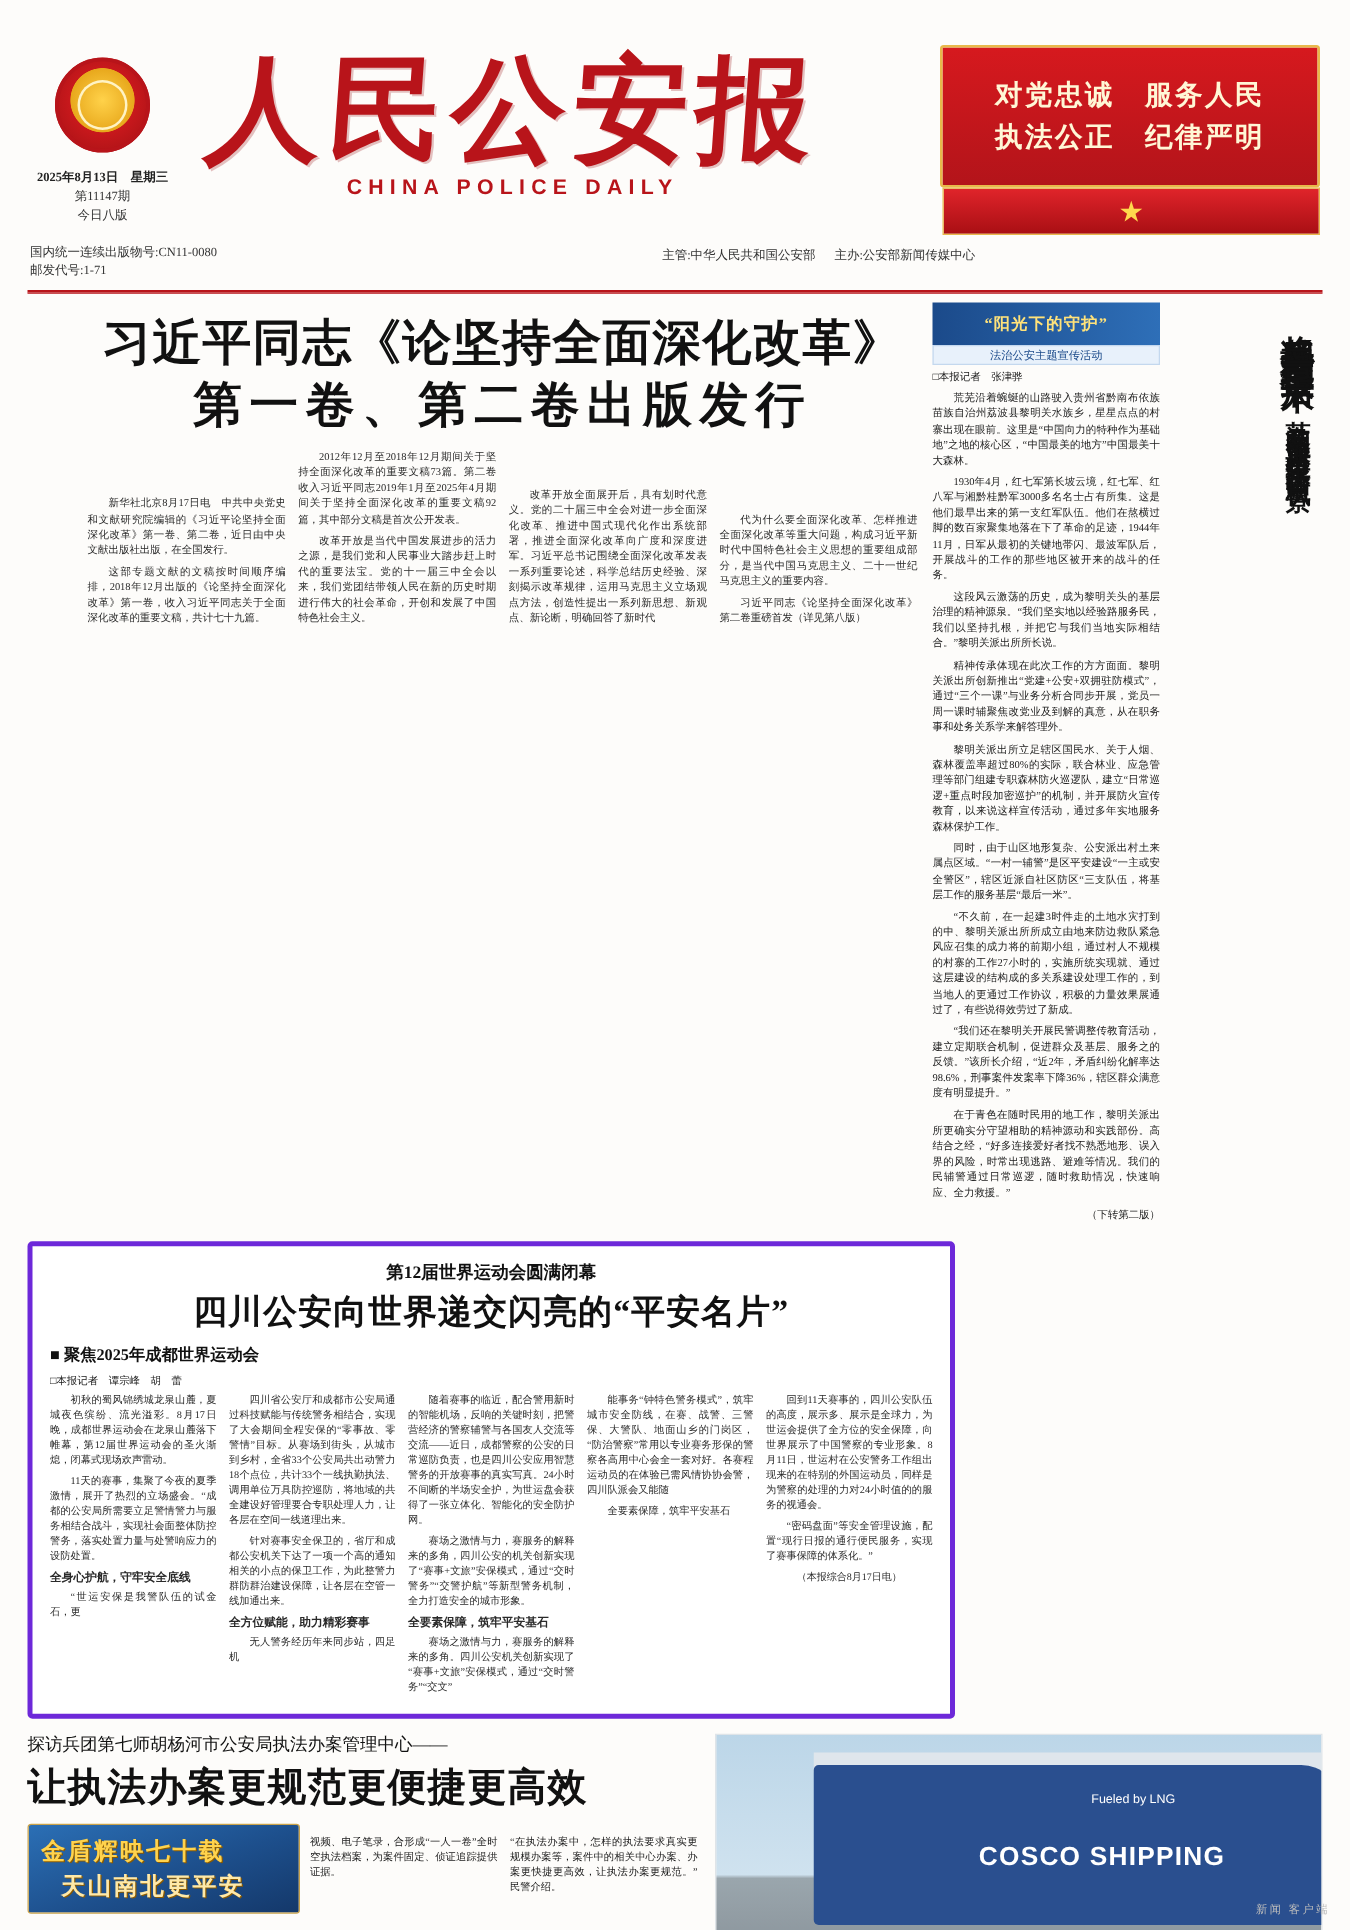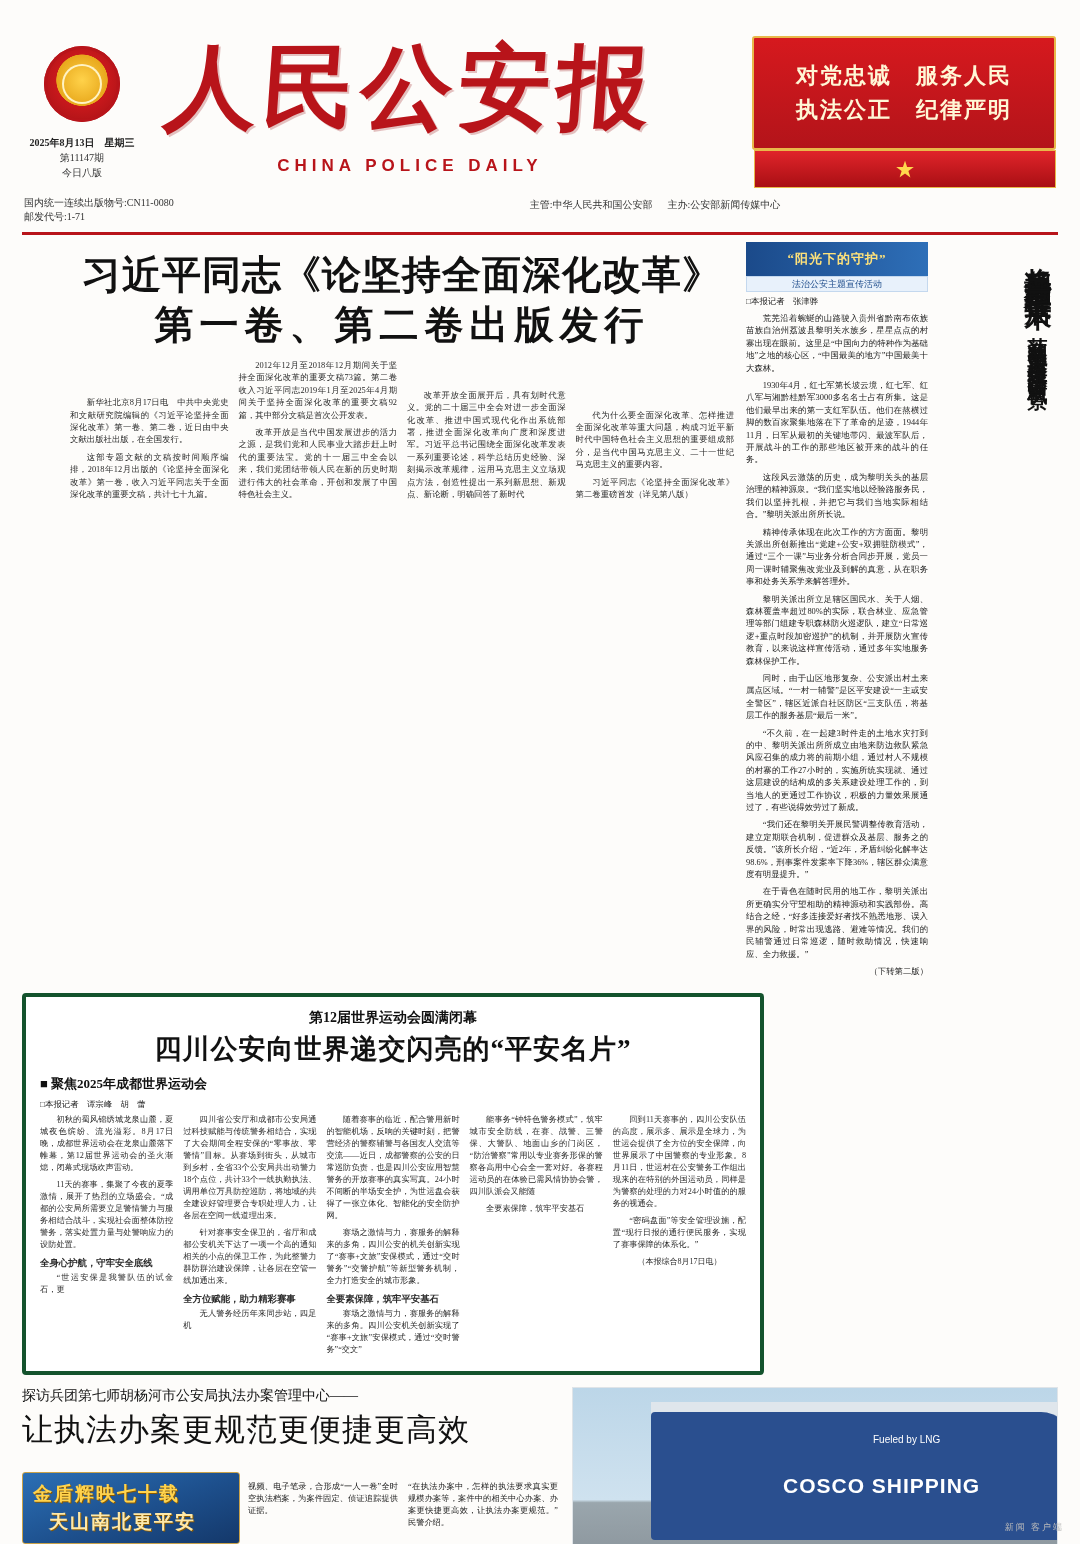--- a/index.html
+++ b/index.html
@@ -32,21 +32,21 @@
   }
   .paper-title .cn{
     font-family:"Liberation Serif", serif;
     font-size:92px;line-height:96px;font-weight:bold;color:#b8141a;
     letter-spacing:6px;
     text-shadow:2px 2px 0 rgba(150,10,15,.25);
     transform:skewX(-4deg);
   }
   .paper-title .en{
     font-family:"Liberation Sans", sans-serif;
-    font-size:17px;letter-spacing:5px;color:#b8141a;margin-top:20px;font-weight:bold;
+    font-size:17px;letter-spacing:5px;color:#b8141a;margin-top:4px;font-weight:bold;
   }
   .date-block{
     position:absolute;left:24px;top:135px;width:116px;
     font-size:11px;line-height:15px;color:#222;text-align:center;
   }
   .date-block .d1{font-weight:bold;font-size:10px;}
   .date-block .d2,.date-block .d3{font-size:10px;color:#333;}
   .slogan{
     position:absolute;right:24px;top:36px;width:300px;height:110px;
     background:linear-gradient(180deg,#d6191e 0%,#b3141a 100%);
@@ -111,41 +111,41 @@
     writing-mode:vertical-rl;text-orientation:upright;
     font-size:27px;font-weight:bold;line-height:40px;letter-spacing:3px;
     color:#111;height:620px;
     padding-top:4px;
   }
   .vtitle .small{font-size:20px;}
 
   
   .boxed{
     position:relative;margin-top:10px;width:742px;
-    border:4px solid #14532d;border-radius:4px;
+    border:4px solid #6d28d9;border-radius:4px;
     padding:12px 14px 10px 14px;box-sizing:border-box;background:#fff;
   }
   .boxed .kicker{text-align:center;font-size:14px;font-weight:bold;color:#111;margin-bottom:4px;}
   .boxed .bigtitle{text-align:center;font-size:27px;font-weight:bold;color:#111;line-height:36px;letter-spacing:1px;}
   .boxed .subbar{
     display:inline-block;font-size:13px;font-weight:bold;color:#111;margin:8px 0 6px 0;
   }
   .subbar:before{content:"■ ";color:#111;}
   .boxed .cols{display:flex;gap:10px;margin-top:4px;}
   .boxed .col{font-size:8.2px;line-height:12px;}
   .sec-h{font-weight:bold;font-size:9.4px;margin:6px 0 3px 0;text-indent:0;}
   .tiny-credit{font-size:8px;text-align:center;margin-top:4px;}
 
   
   .mid{display:flex;gap:14px;margin-top:12px;}
   .mid-left{width:536px;}
   .mid-right{width:486px;}
 
   .lead-line{font-size:14px;color:#111;margin-bottom:4px;}
-  .mid-title{font-size:31px;font-weight:normal;line-height:42px;color:#111;letter-spacing:1px;margin-bottom:21px;}
+  .mid-title{font-size:31px;font-weight:bold;line-height:42px;color:#111;letter-spacing:1px;margin-bottom:8px;}
   .banner-gold{
     width:216px;height:70px;border-radius:3px;
     background:linear-gradient(160deg,#2b6fb5 0%,#1d4f8c 55%,#14386a 100%);
     position:relative;overflow:hidden;border:1px solid #c9a24a;
   }
   .banner-gold .t1{
     position:absolute;left:10px;top:8px;font-size:19px;font-weight:bold;
     color:#ffd34d;letter-spacing:2px;text-shadow:1px 1px 0 #8a5a00;
   }
   .banner-gold .t2{

